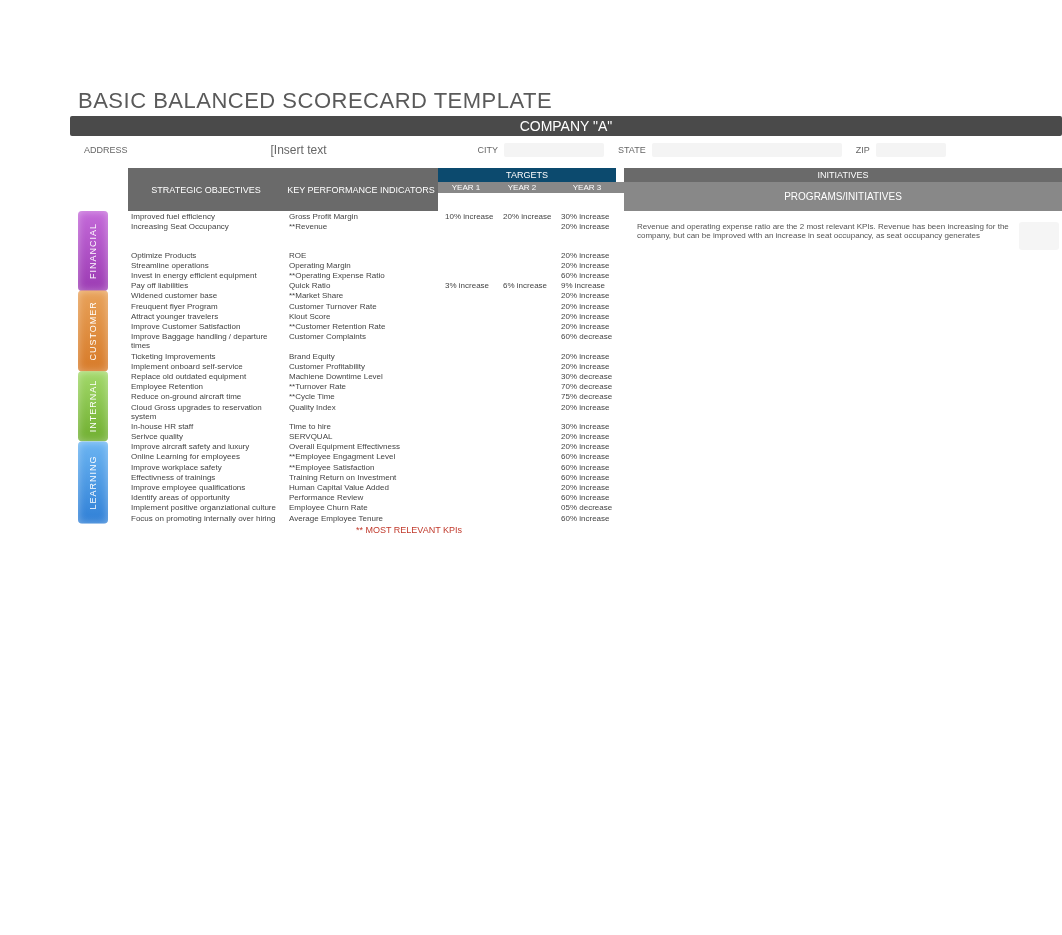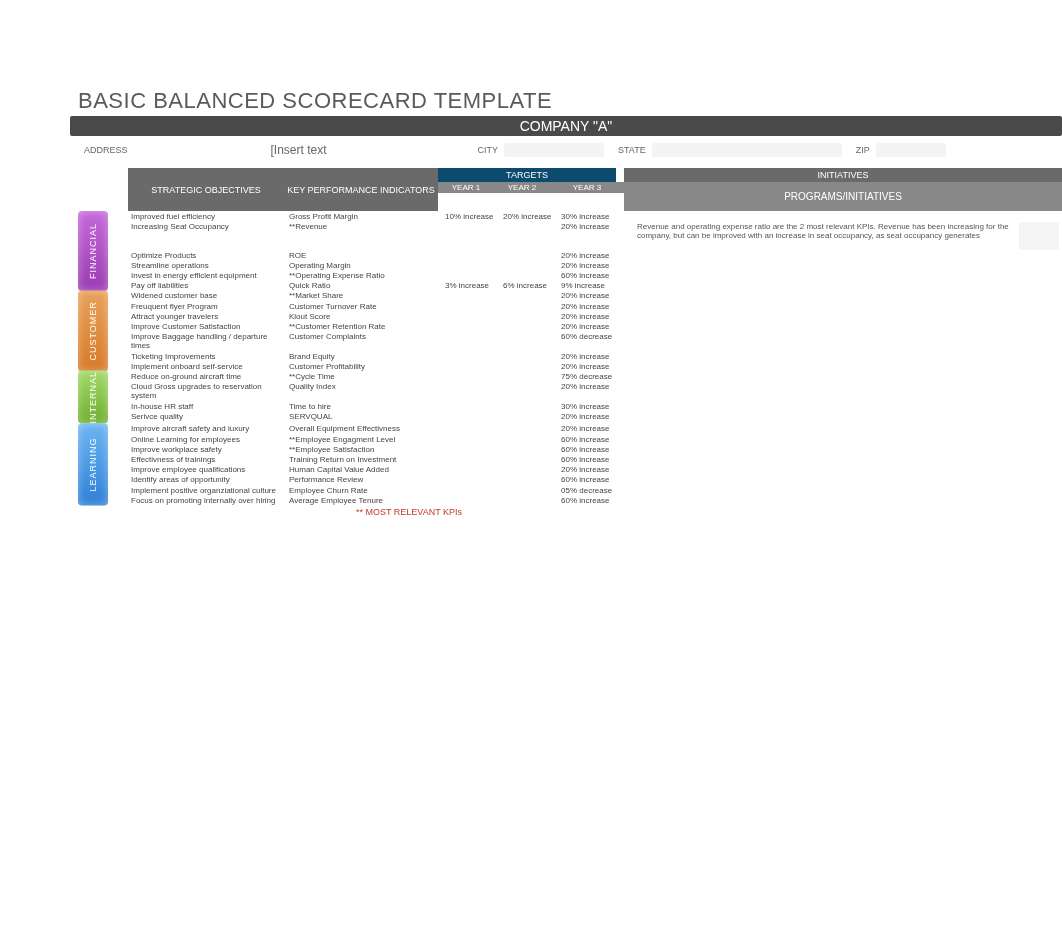--- a/index.html
+++ b/index.html
@@ -211,20 +211,36 @@
               <div class="c-t"></div>
               <div class="c-t3">20% increase</div>
               <div class="c-init"></div>
             </div>
           </div>
         </div>
         <div class="section">
           <div class="cat-tab cat-int">INTERNAL</div>
           <div class="rows">
             <div class="row">
+              <div class="c-obj">Replace old outdated equipment</div>
+              <div class="c-kpi">Machiene Downtime Level</div>
+              <div class="c-t"></div>
+              <div class="c-t"></div>
+              <div class="c-t3">30% decrease</div>
+              <div class="c-init"></div>
+            </div>
+            <div class="row">
+              <div class="c-obj">Employee Retention</div>
+              <div class="c-kpi">**Turnover Rate</div>
+              <div class="c-t"></div>
+              <div class="c-t"></div>
+              <div class="c-t3">70% decrease</div>
+              <div class="c-init"></div>
+            </div>
+            <div class="row">
               <div class="c-obj">Reduce on-ground aircraft time</div>
               <div class="c-kpi">**Cycle Time</div>
               <div class="c-t"></div>
               <div class="c-t"></div>
               <div class="c-t3">75% decrease</div>
               <div class="c-init"></div>
             </div>
             <div class="row">
               <div class="c-obj">Cloud Gross upgrades to reservation system</div>
               <div class="c-kpi">Quality Index</div>

